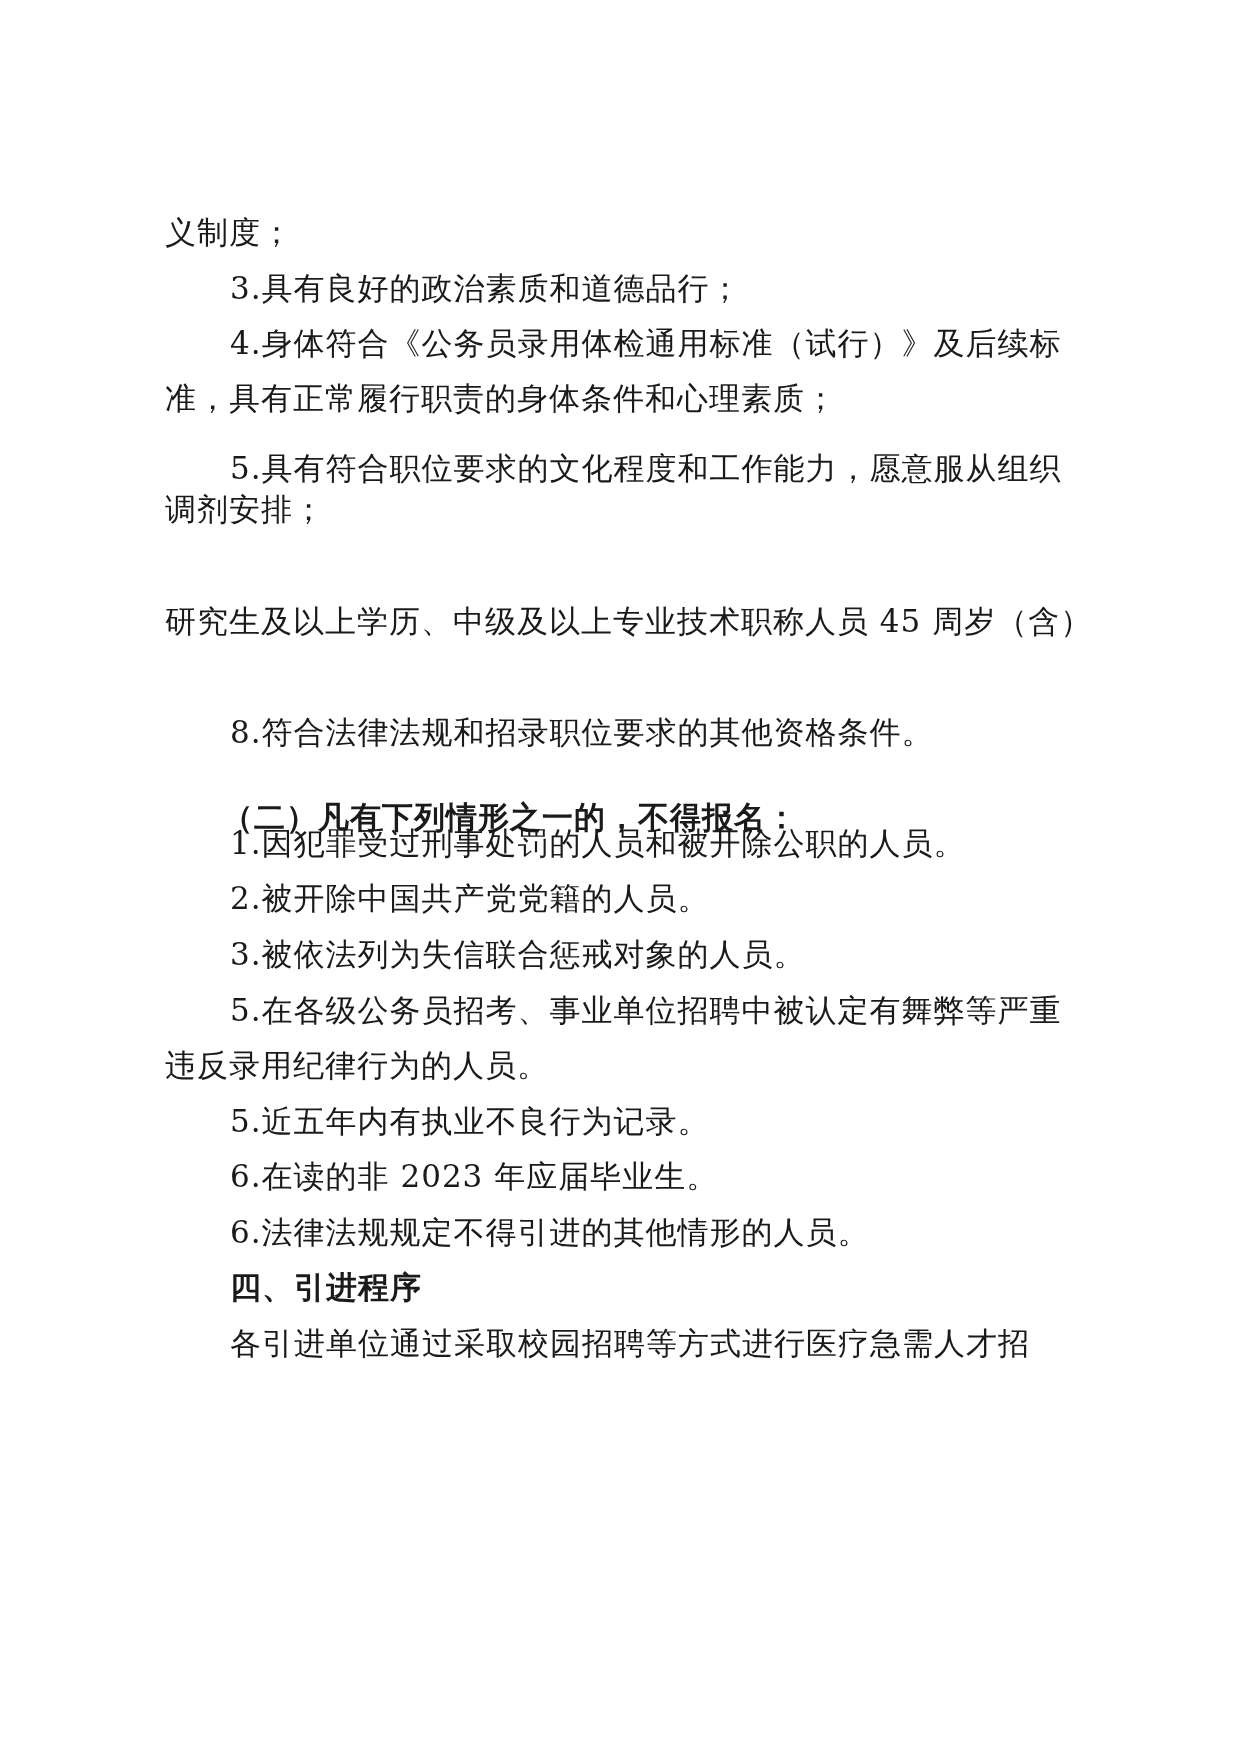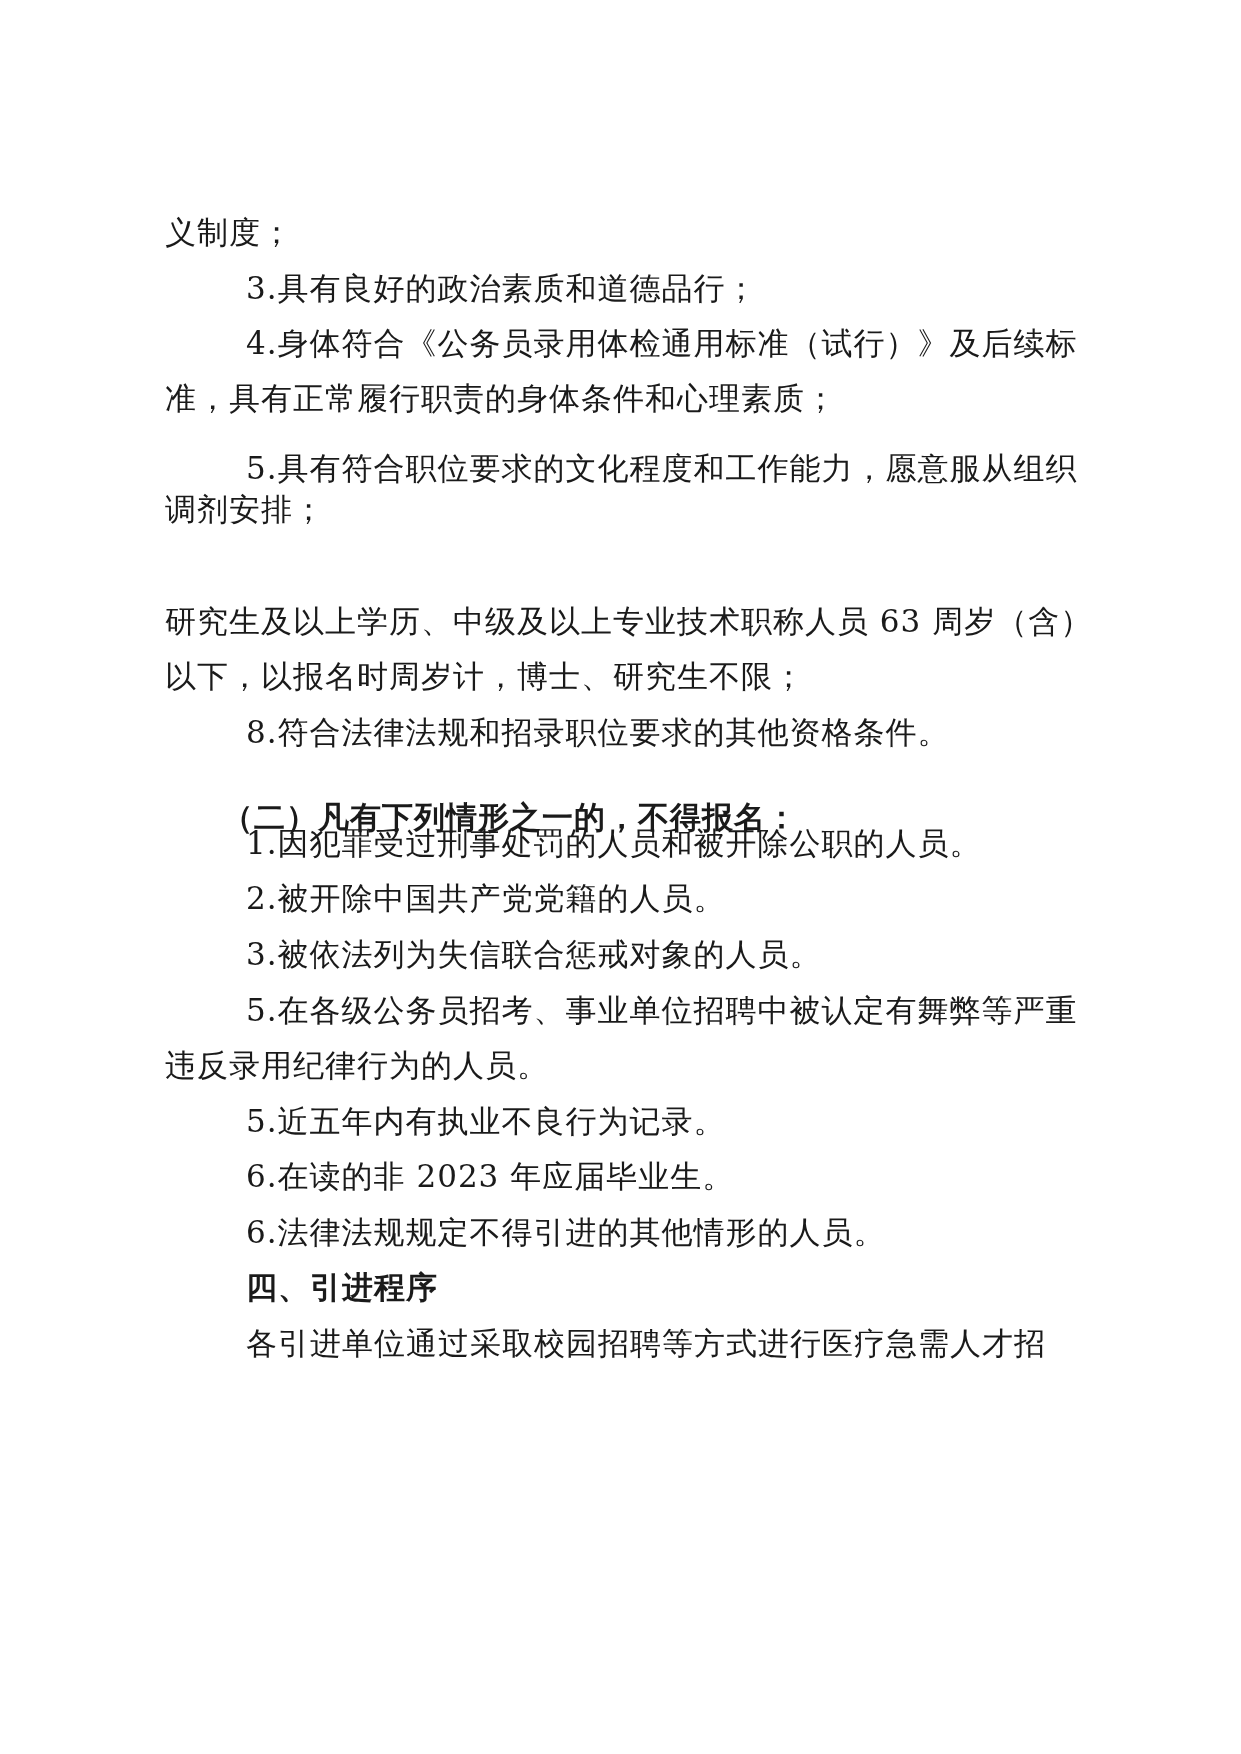--- a/index.html
+++ b/index.html
@@ -1,36 +1,35 @@
 <!DOCTYPE html>
 <html><head>
 <meta charset="utf-8">
 <style>
   html, body { margin:0; padding:0; background:#ffffff; }
   body { width:1241px; height:1754px; position:relative; overflow:hidden;
          font-family:"DejaVu Serif","Liberation Serif",serif; color:#1a1a1a; }
   .page { position:absolute; left:0; top:0; width:1043px; height:1754px; }
   .line { position:absolute; left:0; font-size:31px; line-height:40px; white-space:nowrap; letter-spacing:1px; }
-  .ind { left:230px;margin-left:16px; }
+  .ind { left:230px; }
   .flush { left:165px; }
   .bold { font-weight:bold; }
   .sub { left:222px;margin-top:30px; }
 </style>
 </head>
 <body>
 
 <div class="page">
   <div class="line flush" style="top:212px">义制度；</div>
   <div class="line ind" style="top:268px">3.具有良好的政治素质和道德品行；</div>
   <div class="line ind" style="top:323px">4.身体符合《公务员录用体检通用标准（试行）》及后续标</div>
   <div class="line flush" style="top:378px">准，具有正常履行职责的身体条件和心理素质；</div>
   <div class="line ind" style="top:448px">5.具有符合职位要求的文化程度和工作能力，愿意服从组织</div>
   <div class="line flush" style="top:489px">调剂安排；</div>
-  <div class="line flush" style="top:601px">研究生及以上学历、中级及以上专业技术职称人员 63 周岁（含）</div>
-  <div class="line flush" style="top:656px">以下，以报名时周岁计，博士、研究生不限；</div>
+  <div class="line flush" style="top:601px">研究生及以上学历、中级及以上专业技术职称人员 45 周岁（含）</div>
   <div class="line ind" style="top:712px">8.符合法律法规和招录职位要求的其他资格条件。</div>
   <div class="line sub bold" style="top:767px">（二）凡有下列情形之一的，不得报名：</div>
   <div class="line ind" style="top:823px">1.因犯罪受过刑事处罚的人员和被开除公职的人员。</div>
   <div class="line ind" style="top:878px">2.被开除中国共产党党籍的人员。</div>
   <div class="line ind" style="top:934px">3.被依法列为失信联合惩戒对象的人员。</div>
   <div class="line ind" style="top:990px">5.在各级公务员招考、事业单位招聘中被认定有舞弊等严重</div>
   <div class="line flush" style="top:1045px">违反录用纪律行为的人员。</div>
   <div class="line ind" style="top:1101px">5.近五年内有执业不良行为记录。</div>
   <div class="line ind" style="top:1156px">6.在读的非 2023 年应届毕业生。</div>
   <div class="line ind" style="top:1212px">6.法律法规规定不得引进的其他情形的人员。</div>

